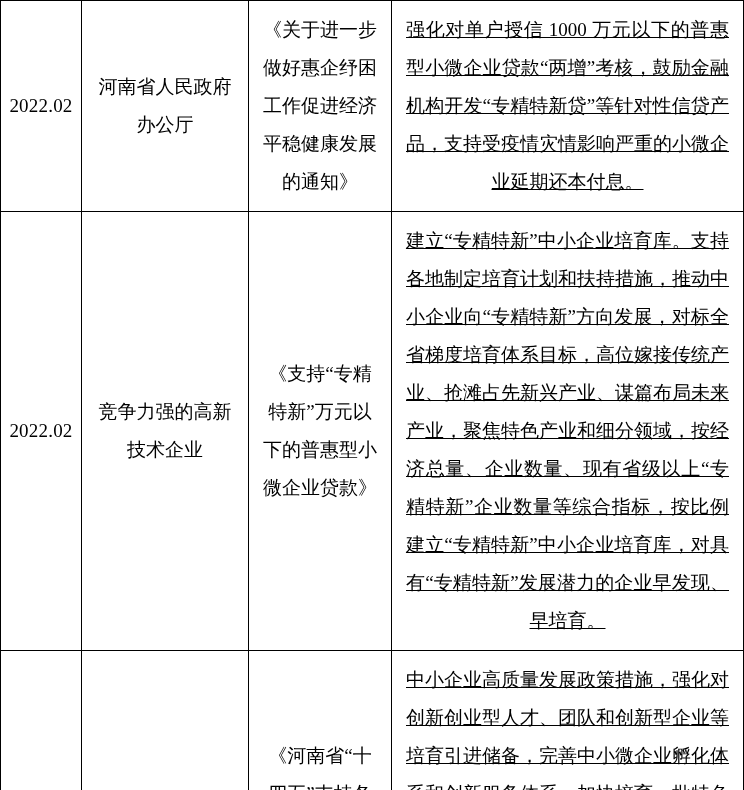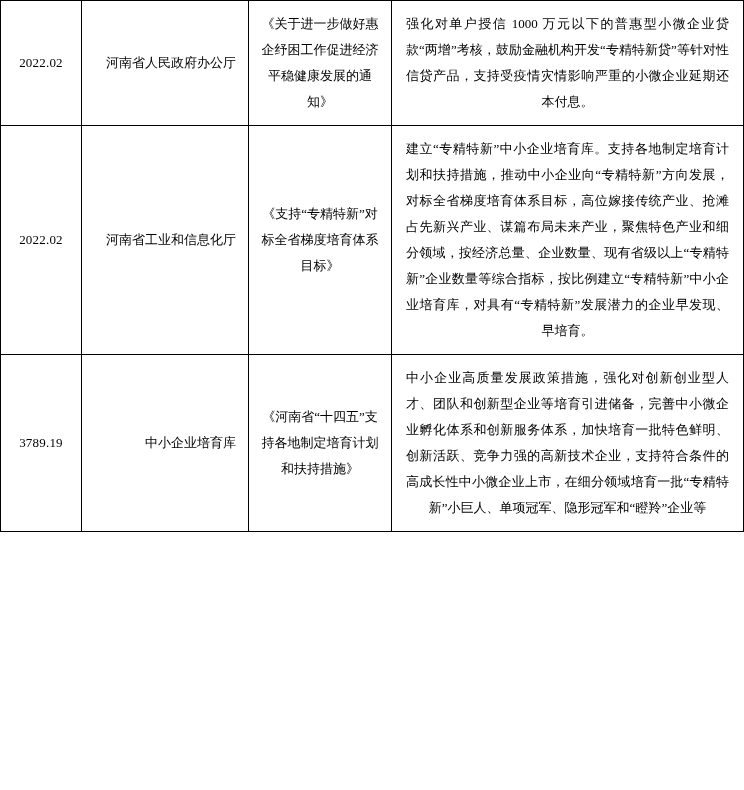--- a/index.html
+++ b/index.html
@@ -16,43 +16,44 @@
   }
   .doc-table {
     border-collapse: collapse;
     width: 744px;
     table-layout: fixed;
   }
   .doc-table td {
     border: 1px solid #000000;
     vertical-align: middle;
     padding: 8px 10px;
-    font-size: 13px;
+    font-size: 19px;
     line-height: 2.0;
   }
   td.col-date {
     width: 72px;
     text-align: center;
     padding: 0 4px;
     letter-spacing: 0.2px;
   }
   td.col-issuer {
     width: 142px;
-    text-align: right;
+    text-align: center;
     padding: 25px 12px;
   }
   td.col-title {
     width: 118px;
     text-align: center;
     padding: 8px 12px;
   }
   td.col-content {
     text-align: justify;
     text-align-last: center;
     padding: 10px 14px;
+    text-decoration: underline;
   }
   .cell-text {
     display: block;
     white-space: pre-wrap;
     word-break: break-all;
   }
   td.col-content .cell-text {
     text-align: justify;
     text-justify: inter-ideograph;
   }
@@ -78,24 +79,24 @@
         </td>
       <td class="col-content">
           <span class="cell-text">强化对单户授信 1000 万元以下的普惠型小微企业贷款“两增”考核，鼓励金融机构开发“专精特新贷”等针对性信贷产品，支持受疫情灾情影响严重的小微企业延期还本付息。</span>
         </td>
     </tr>
     <tr class="row-1">
       <td class="col-date">
           <span class="cell-text">2022.02</span>
         </td>
       <td class="col-issuer">
-          <span class="cell-text">河南省工业和信息化厅</span>
+          <span class="cell-text">竞争力强的高新技术企业</span>
         </td>
       <td class="col-title">
-          <span class="cell-text">《支持“专精特新”对标全省梯度培育体系目标》</span>
+          <span class="cell-text">《支持“专精特新”万元以下的普惠型小微企业贷款》</span>
         </td>
       <td class="col-content">
           <span class="cell-text">建立“专精特新”中小企业培育库。支持各地制定培育计划和扶持措施，推动中小企业向“专精特新”方向发展，对标全省梯度培育体系目标，高位嫁接传统产业、抢滩占先新兴产业、谋篇布局未来产业，聚焦特色产业和细分领域，按经济总量、企业数量、现有省级以上“专精特新”企业数量等综合指标，按比例建立“专精特新”中小企业培育库，对具有“专精特新”发展潜力的企业早发现、早培育。</span>
         </td>
     </tr>
     <tr class="row-2">
       <td class="col-date">
           <span class="cell-text">3789.19</span>
         </td>
       <td class="col-issuer">

